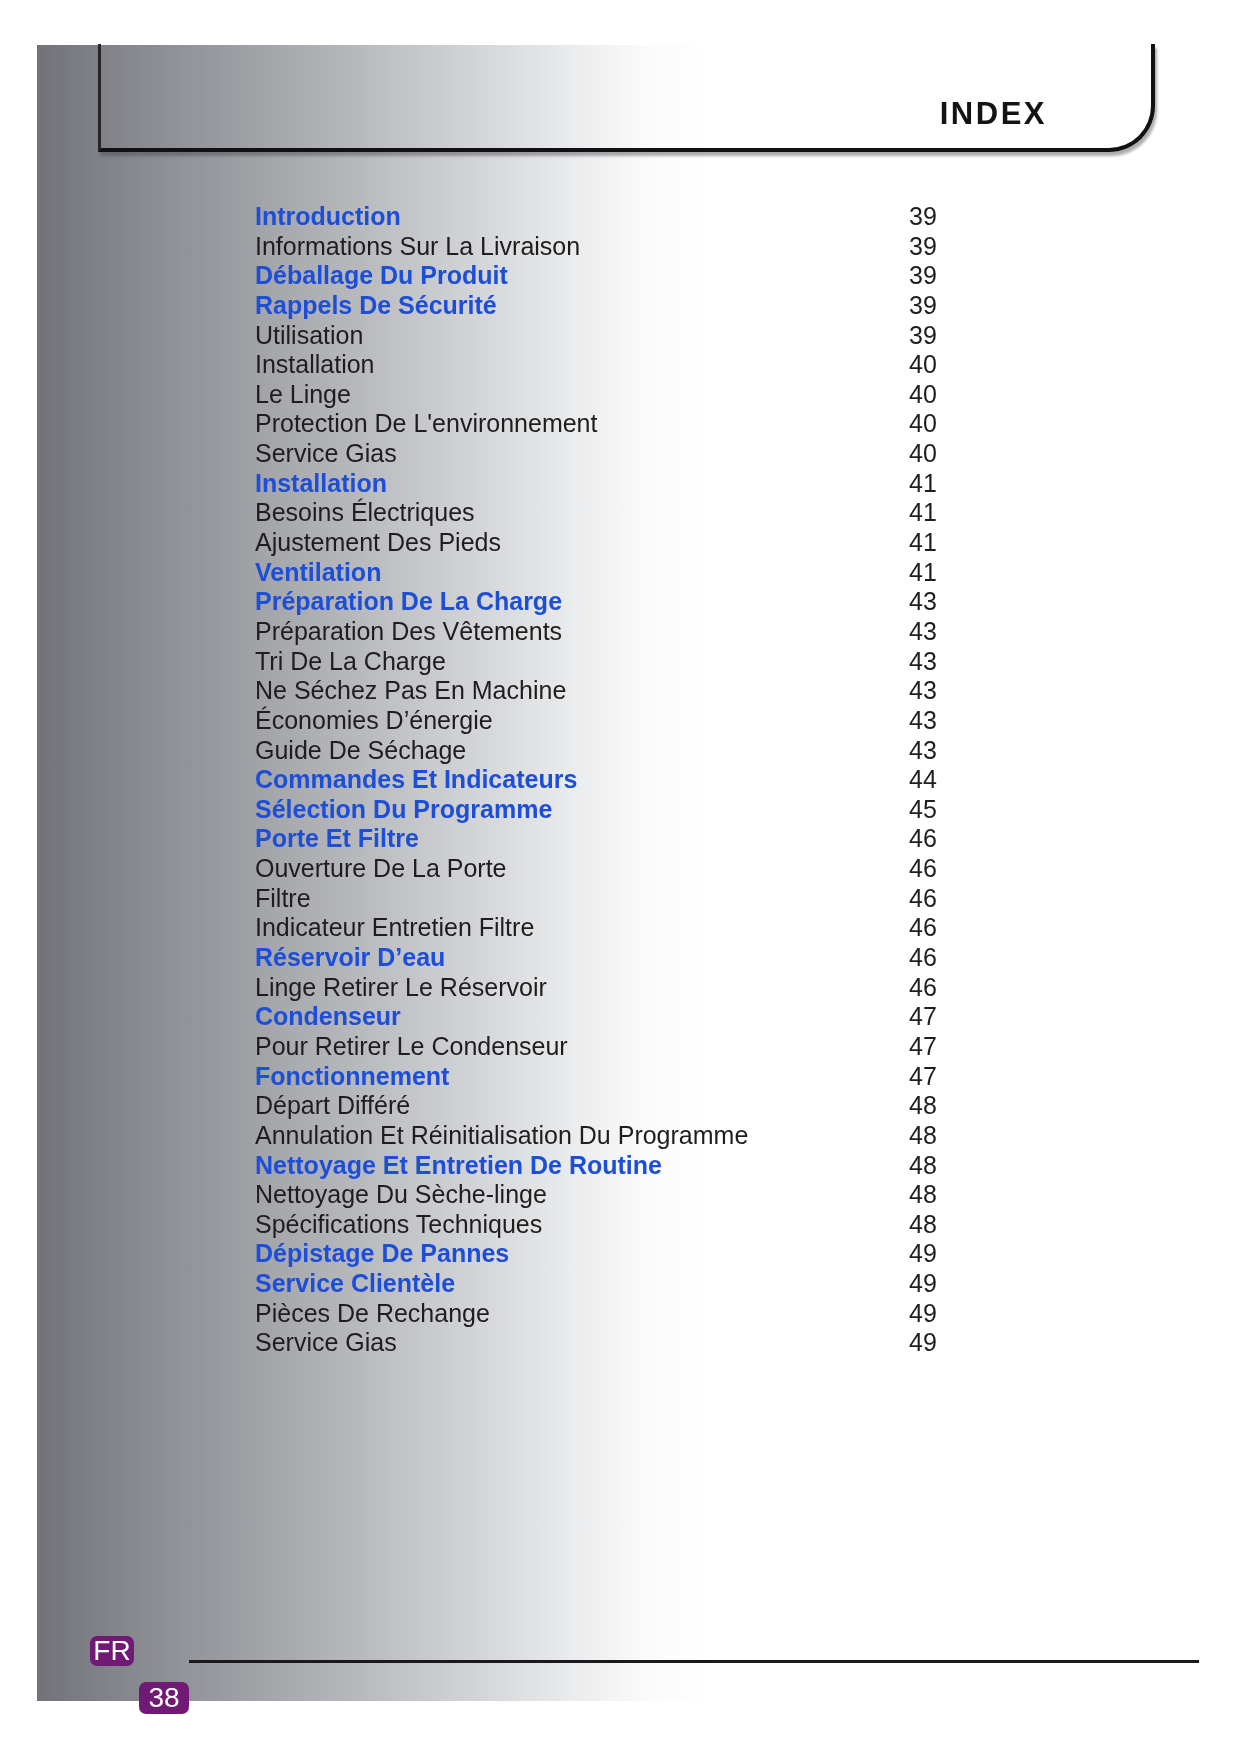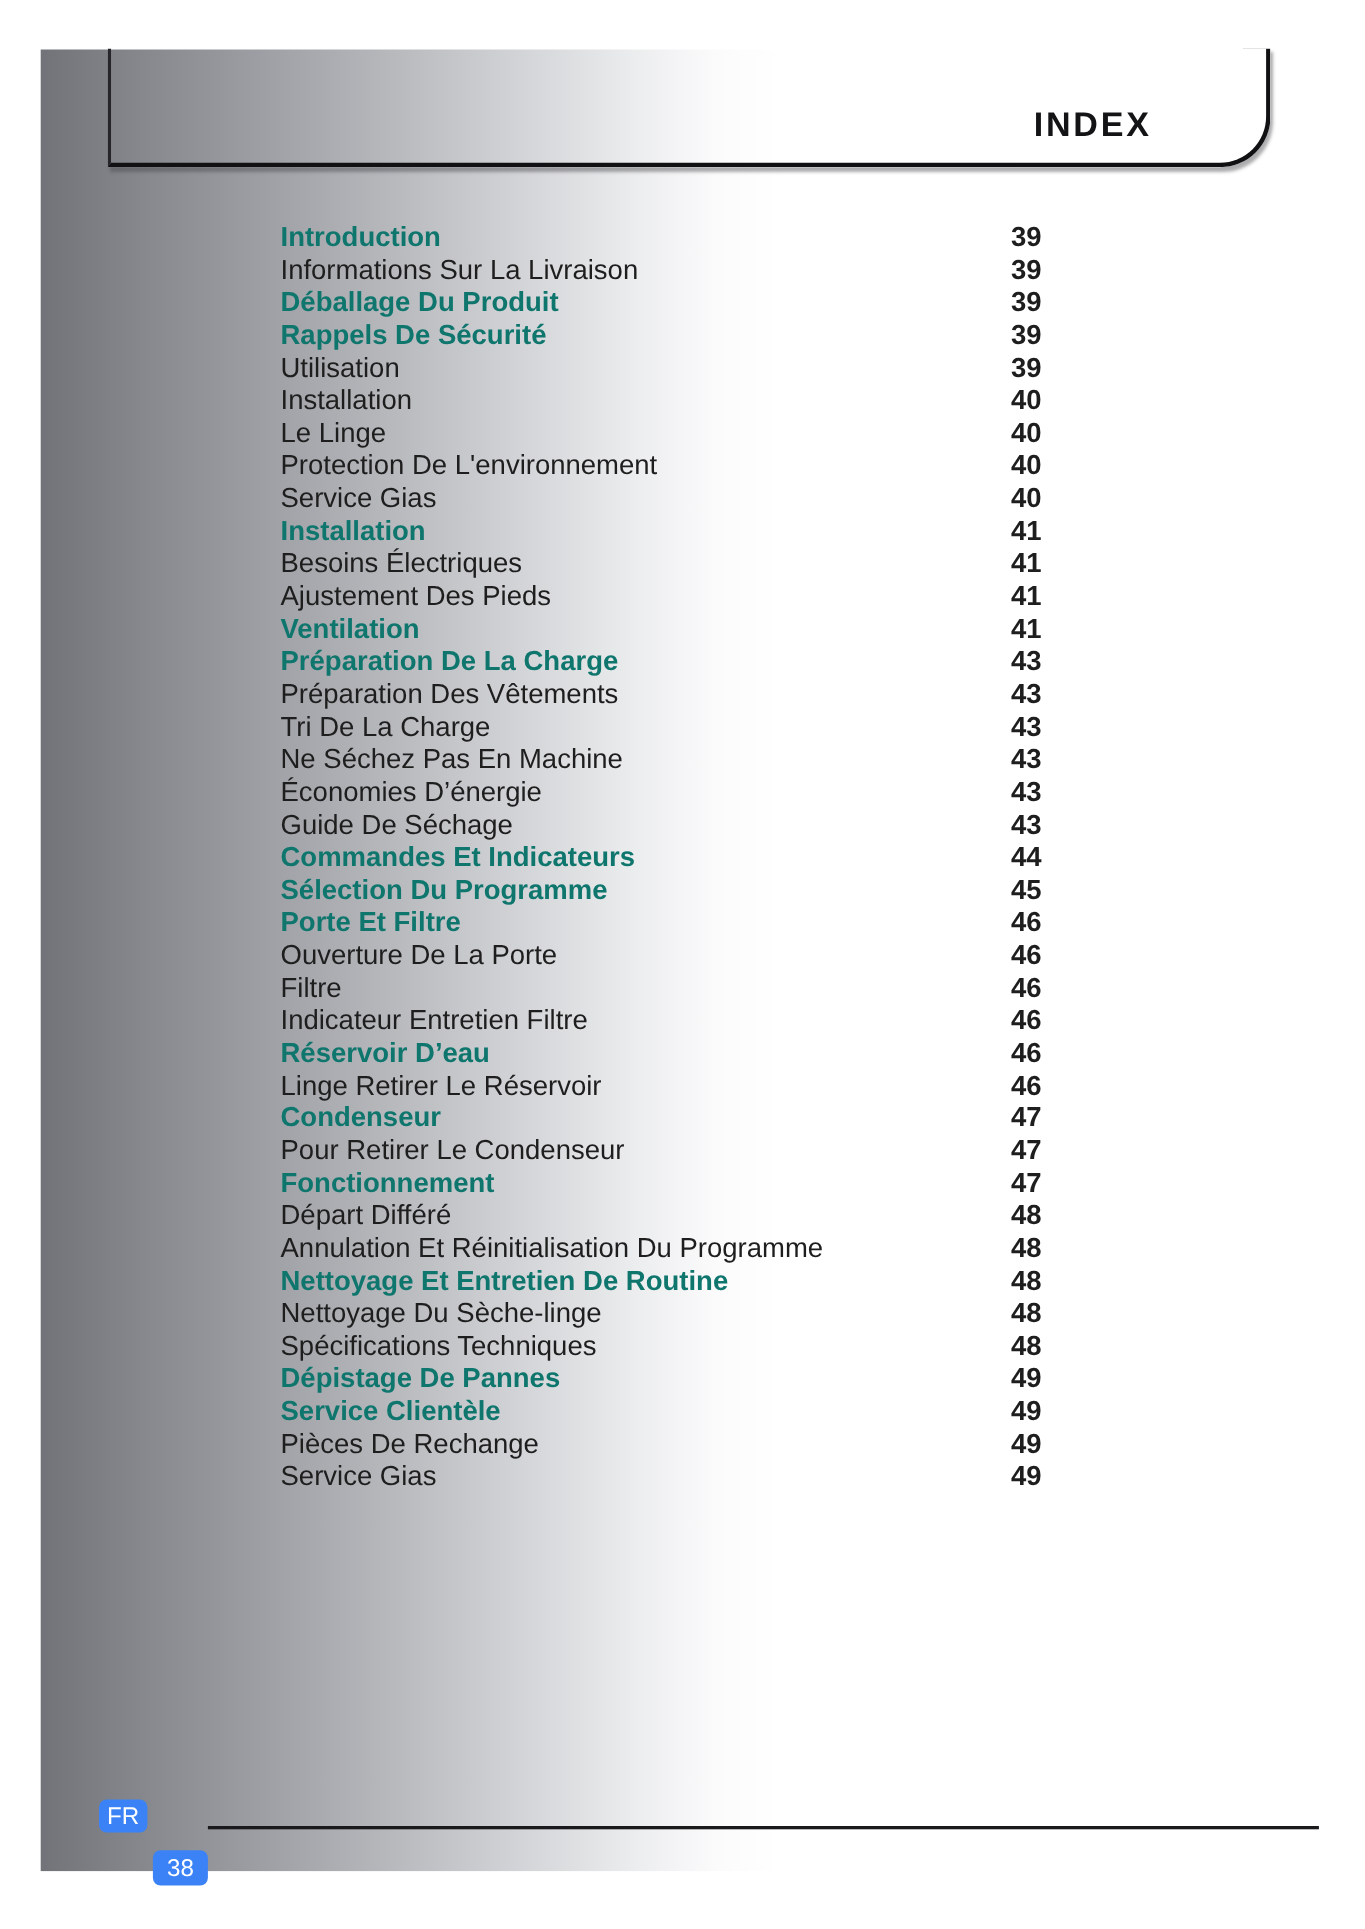--- a/index.html
+++ b/index.html
@@ -68,34 +68,34 @@
     align-items: baseline;
     height: 29.65px;
     line-height: 29.65px;
     font-size: 25px;
   }
   .toc-label {
     white-space: nowrap;
   }
   .toc-label.bold {
     font-weight: bold;
-    color: #0f766e;
+    color: #1d4ed8;
   }
   .toc-page {
     width: 48px;
-    text-align: center;
-    font-weight: bold;
+    text-align: left;
+    font-weight: normal;
   }
   
   .badge {
     position: absolute;
-    background: #3b82f6;
+    background: #701a75;
     color: #ffffff;
     border-radius: 7px;
-    font-size: 22px;
+    font-size: 28px;
     line-height: 29px;
     text-align: center;
     box-sizing: border-box;
   }
   .badge-fr {
     left: 90px;
     top: 1636px;
     width: 44px;
     height: 30px;
   }

